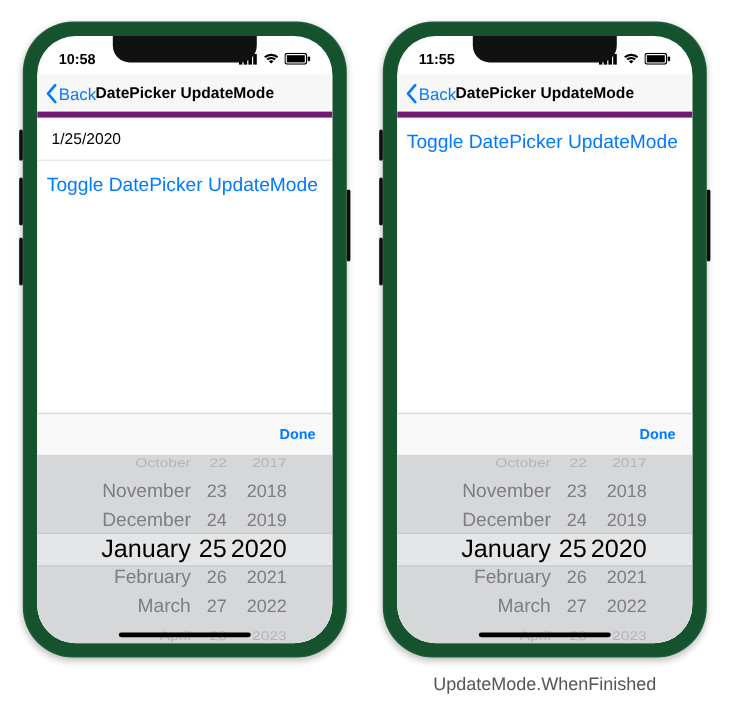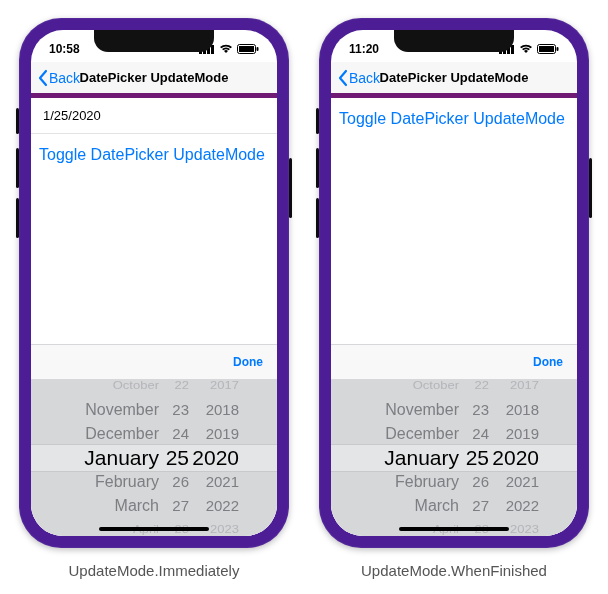--- a/index.html
+++ b/index.html
@@ -17,21 +17,21 @@
     gap: 12px;
   }
   .col {
     display: flex;
     flex-direction: column;
     align-items: center;
   }
   .phone {
     width: 270px;
     height: 530px;
-    background: #4c1d95;
+    background: #14532d;
     border-radius: 42px;
     padding: 12px;
     position: relative;
     box-shadow: 0 2px 6px rgba(0,0,0,.25), inset 0 0 2px rgba(255,255,255,.2);
   }
   .phone::before, .phone::after {
     content: "";
     position: absolute;
     background: #111;
     border-radius: 3px;
@@ -261,34 +261,33 @@
                 <span>2021</span>
                 <span>2022</span>
                 <span class="far">2023</span>
               </div>
             </div>
           </div>
         </div>
         <div class="home-indicator"></div>
       </div>
     </div>
-    <div class="caption">UpdateMode.Immediately</div>
   </div>
 
   <div class="col">
     <div class="phone">
       <div class="btn-side btn-l1"></div>
       <div class="btn-side btn-l2"></div>
       <div class="btn-side btn-l3"></div>
       <div class="btn-side btn-r1"></div>
       <div class="screen">
         <div class="notch"></div>
 
         <div class="statusbar">
-          <span>11:20</span>
+          <span>11:55</span>
           <span class="status-right">
             <svg class="sig-svg" width="16" height="10" viewBox="0 0 16 10">
                 <rect x="0" y="7" width="3" height="3" fill="#000"></rect>
                 <rect x="4" y="5" width="3" height="5" fill="#000"></rect>
                 <rect x="8" y="3" width="3" height="7" fill="#000"></rect>
                 <rect x="12" y="1" width="3" height="9" fill="#000"></rect>
               </svg>
             <svg class="wifi-svg" width="14" height="10" viewBox="0 0 14 10">
                 <path d="M7 9 L5 7 A3 3 0 0 1 9 7 Z M3 5 A6 6 0 0 1 11 5 L9.6 6.3 A4 4 0 0 0 4.4 6.3 Z M1 3 A9 9 0 0 1 13 3 L11.6 4.3 A7 7 0 0 0 2.4 4.3 Z" fill="#000"></path>
               </svg>

